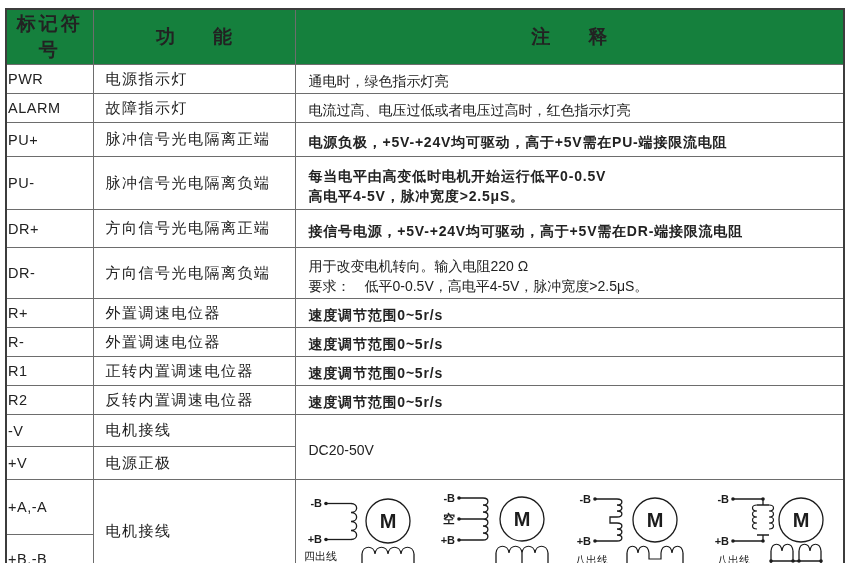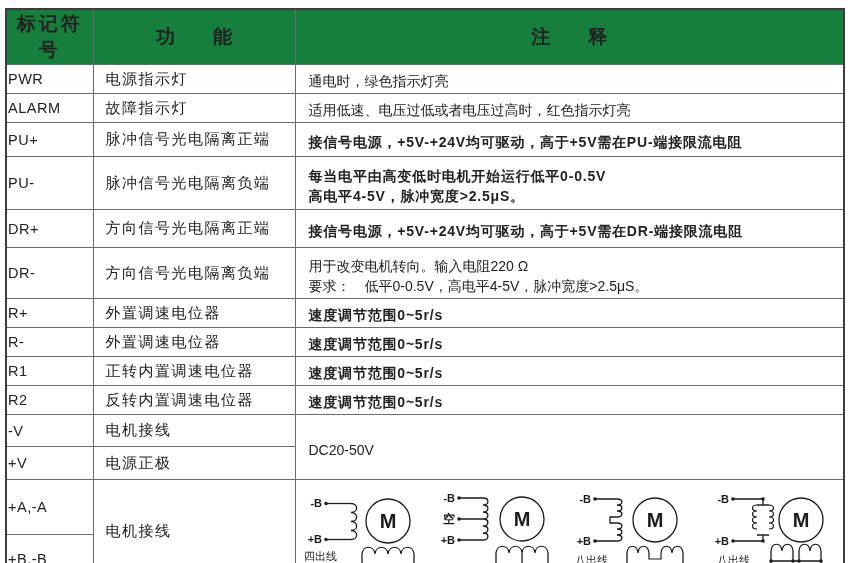--- a/index.html
+++ b/index.html
@@ -47,26 +47,26 @@
       <th>注　　释</th>
     </tr>
     <tr class="r0">
       <td class="sym">PWR</td>
       <td class="fn">电源指示灯</td>
       <td class="note">通电时，绿色指示灯亮</td>
     </tr>
     <tr class="r1">
       <td class="sym">ALARM</td>
       <td class="fn">故障指示灯</td>
-      <td class="note">适用低速、电压过低或者电压过高时，红色指示灯亮</td>
+      <td class="note">电流过高、电压过低或者电压过高时，红色指示灯亮</td>
     </tr>
     <tr class="r2">
       <td class="sym">PU+</td>
       <td class="fn">脉冲信号光电隔离正端</td>
-      <td class="note bold">接信号电源，+5V-+24V均可驱动，高于+5V需在PU-端接限流电阻</td>
+      <td class="note bold">电源负极，+5V-+24V均可驱动，高于+5V需在PU-端接限流电阻</td>
     </tr>
     <tr class="r3">
       <td class="sym">PU-</td>
       <td class="fn">脉冲信号光电隔离负端</td>
       <td class="note bold">
         <div class="line">每当电平由高变低时电机开始运行低平0-0.5V</div>
         <div class="line">高电平4-5V，脉冲宽度&gt;2.5μS。</div>
       </td>
     </tr>
     <tr class="r4">

